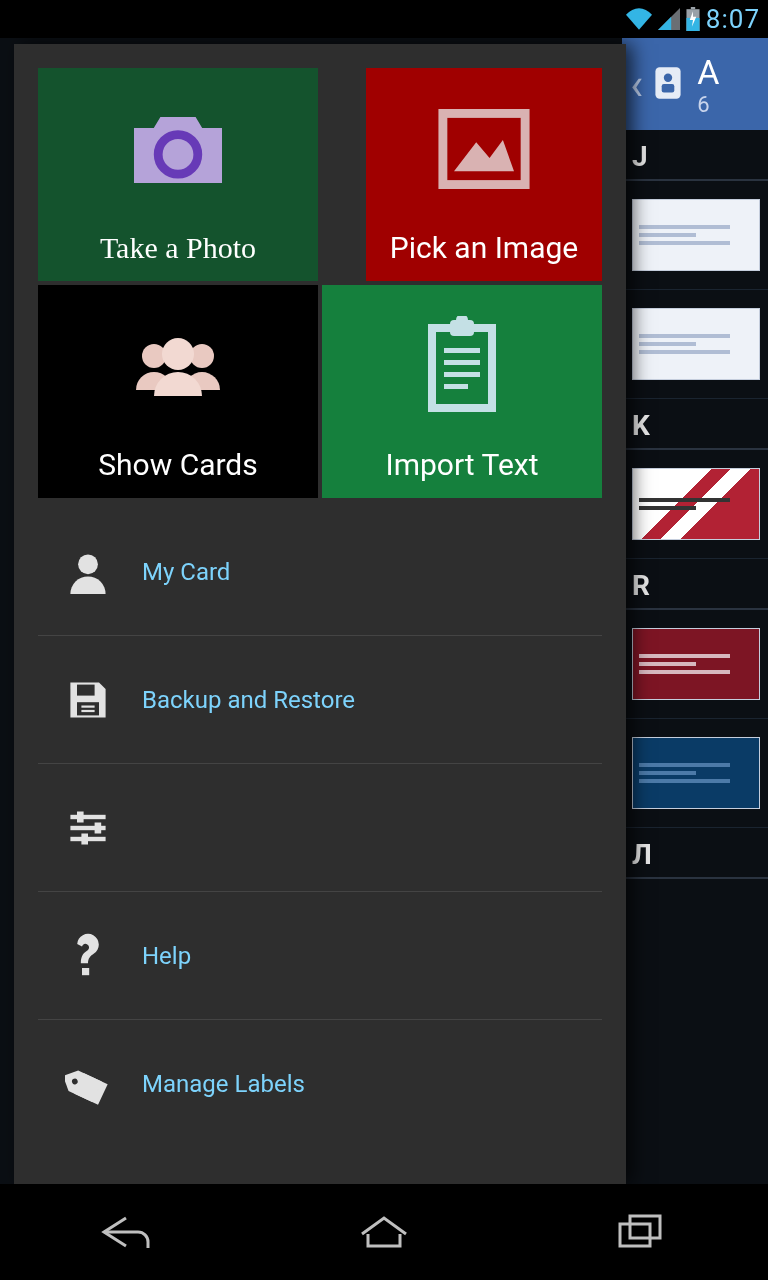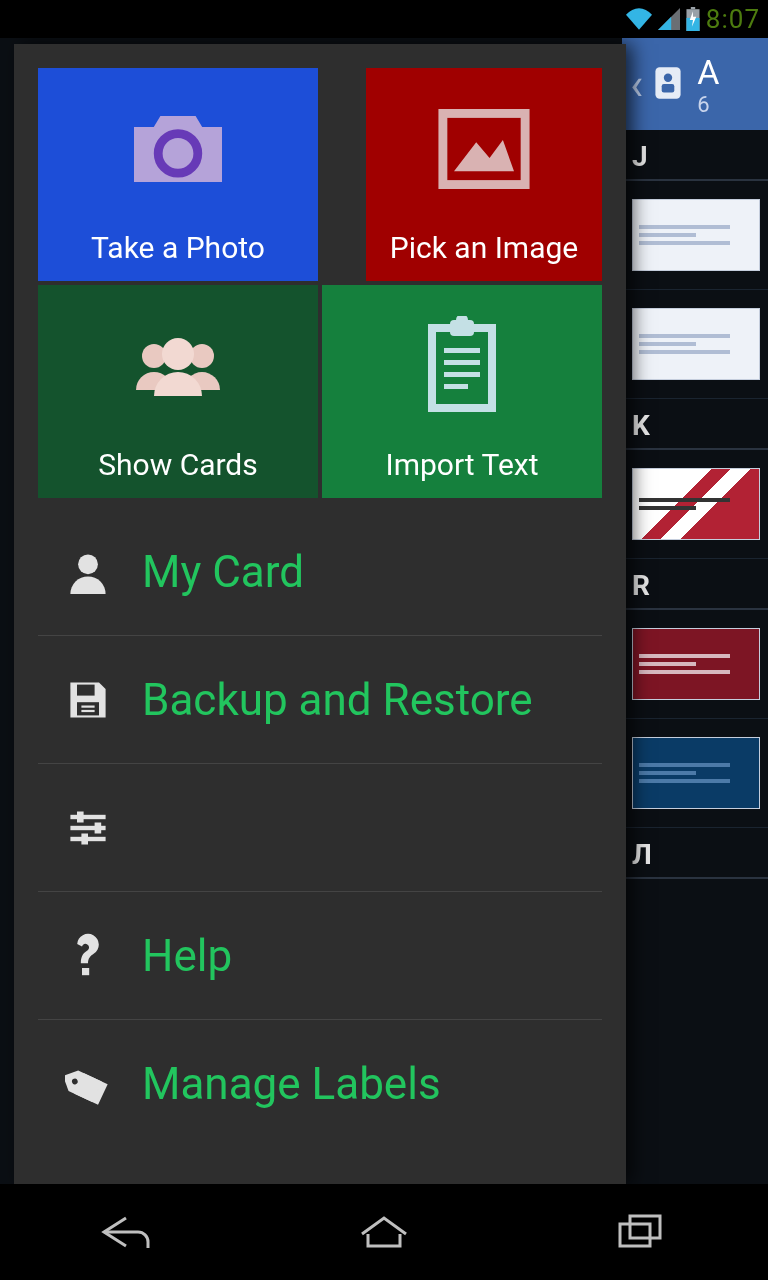--- a/index.html
+++ b/index.html
@@ -1,21 +1,21 @@
 <!DOCTYPE html>
 <html><head>
 <meta charset="utf-8">
 <style>
   * { margin: 0; padding: 0; box-sizing: border-box; }
   html, body { width: 768px; height: 1280px; overflow: hidden; font-family: Roboto, Arial, sans-serif; background: #000; color: #fff; }
   .screen { position: relative; width: 768px; height: 1280px; background: #0b0f14; }
 
   
   .status-bar { position: absolute; top: 0; left: 0; right: 0; height: 38px; background: #000; display: flex; align-items: center; justify-content: flex-end; padding-right: 8px; gap: 6px; color: #33b5e5; font-size: 26px; }
-  .status-bar .time { color: #4d7c0f; font-weight: 400; letter-spacing: 1px; }
+  .status-bar .time { color: #7dd3fc; font-weight: 400; letter-spacing: 1px; }
   .status-bar svg { display: block; }
 
   
   .back-app { position: absolute; top: 38px; left: 622px; right: 0; bottom: 96px; background: #0b0f14; overflow: hidden; }
   .back-header { height: 92px; background: #3b66aa; display: flex; align-items: center; padding-left: 8px; color: #fff; }
   .back-header .chev { font-size: 44px; color: #b9cbe8; margin-right: 4px; }
   .back-header .app-text { display: flex; flex-direction: column; margin-left: 8px; }
   .back-header .title { font-size: 34px; font-weight: 400; }
   .back-header .sub { font-size: 22px; color: #c8d4ec; }
   .section-letter { padding: 10px 10px 6px 10px; font-size: 28px; font-weight: bold; color: #e8e8e8; border-bottom: 2px solid #2a3340; }
@@ -30,30 +30,30 @@
   .thumb-flag { background: linear-gradient(135deg, #ffffff 40%, #b22234 40%, #b22234 50%, #ffffff 50%, #ffffff 60%, #b22234 60%); }
   .thumb-flag .l { background: #333; }
 
   
   .drawer { position: absolute; top: 44px; left: 14px; width: 612px; bottom: 96px; background: #2e2e2e; box-shadow: 6px 0 18px rgba(0,0,0,0.7); display: flex; flex-direction: column; padding: 24px 24px 10px 24px; }
 
   .tile-grid { display: grid; grid-template-columns: 1fr 1fr; grid-template-rows: 1fr 1fr; gap: 4px; width: 100%; height: 430px; }
   .tile { display: flex; flex-direction: column; align-items: center; justify-content: flex-end; padding-bottom: 16px; cursor: pointer; }
   .tile .icon-wrap { flex: 1; display: flex; align-items: center; justify-content: center; }
   .tile .label { font-size: 30px; color: #fff; text-align: center; }
-  .tile-purple { background: #1d4ed8; }
+  .tile-purple { background: #14532d; font-family: Liberation Serif, serif; }
   .tile-red { background: #a00000; margin-left: 44px; }
-  .tile-orange { background: #14532d; }
+  .tile-orange { background: #000000; }
   .tile-teal { background: #15803d; }
 
   .menu-list { margin-top: 10px; }
   .menu-item { display: flex; align-items: center; height: 128px; border-bottom: 1px solid #444; padding-left: 24px; gap: 28px; cursor: pointer; }
   .menu-item:last-child { border-bottom: none; }
   .menu-item .mi-icon { width: 52px; display: flex; justify-content: center; }
-  .menu-item .mi-label { font-size: 44px; color: #22c55e; }
+  .menu-item .mi-label { font-size: 24px; color: #7dd3fc; }
 
   
   .nav-bar { position: absolute; bottom: 0; left: 0; right: 0; height: 96px; background: #000; display: flex; align-items: center; justify-content: space-around; }
   .nav-btn { width: 120px; height: 60px; display: flex; align-items: center; justify-content: center; cursor: pointer; }
 </style>
 </head>
 <body>
 
 <div class="screen">
 

